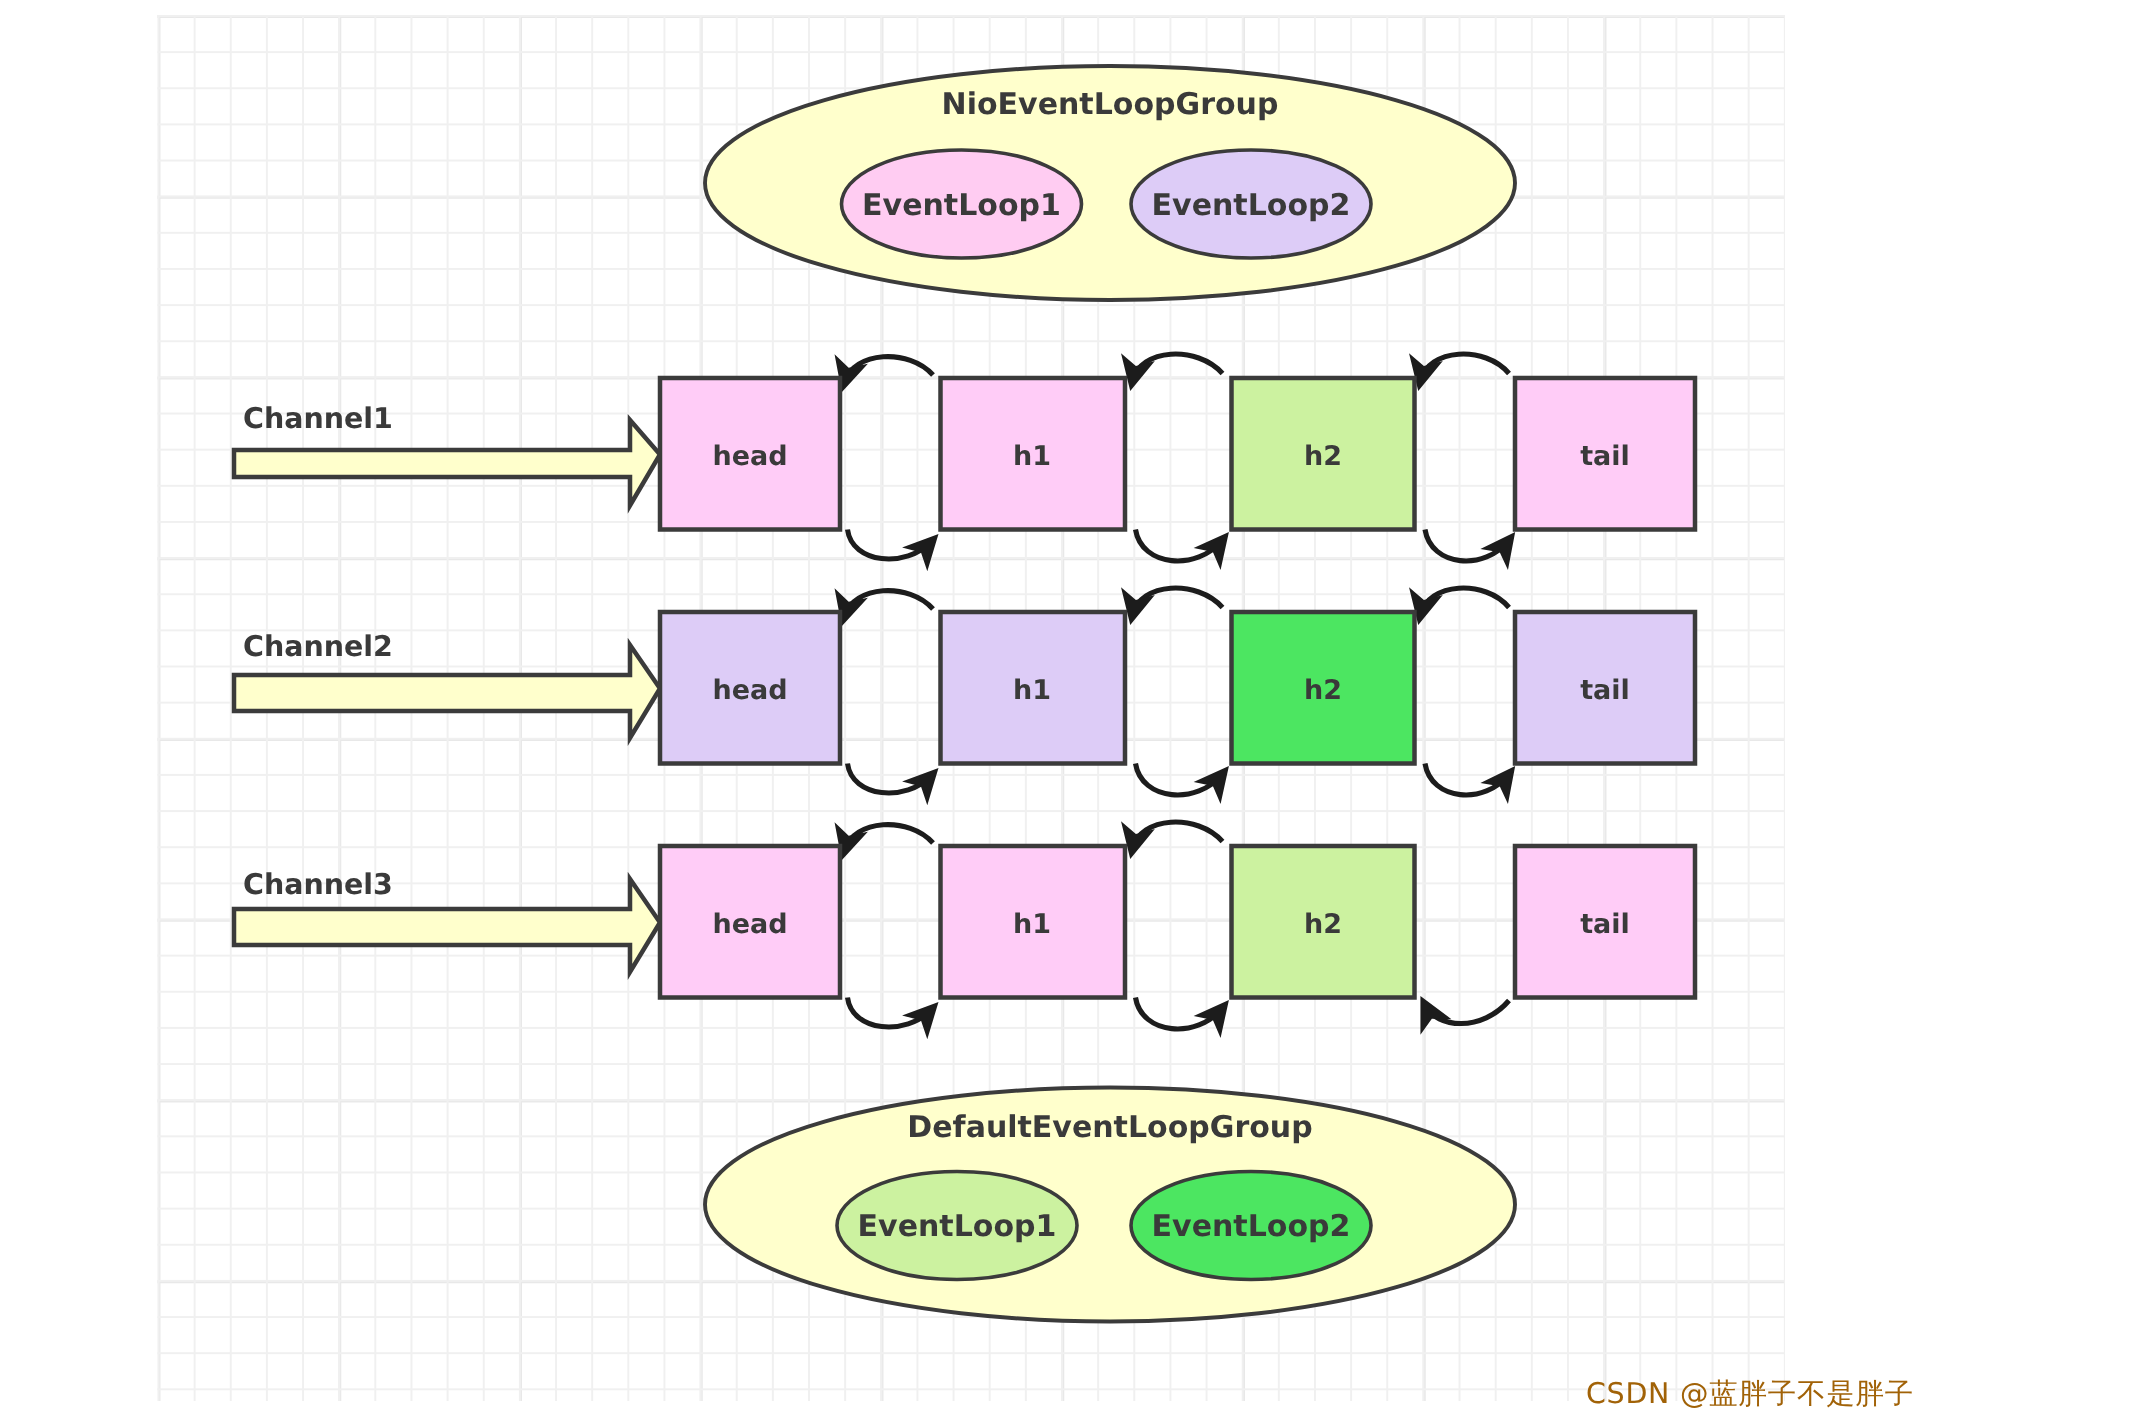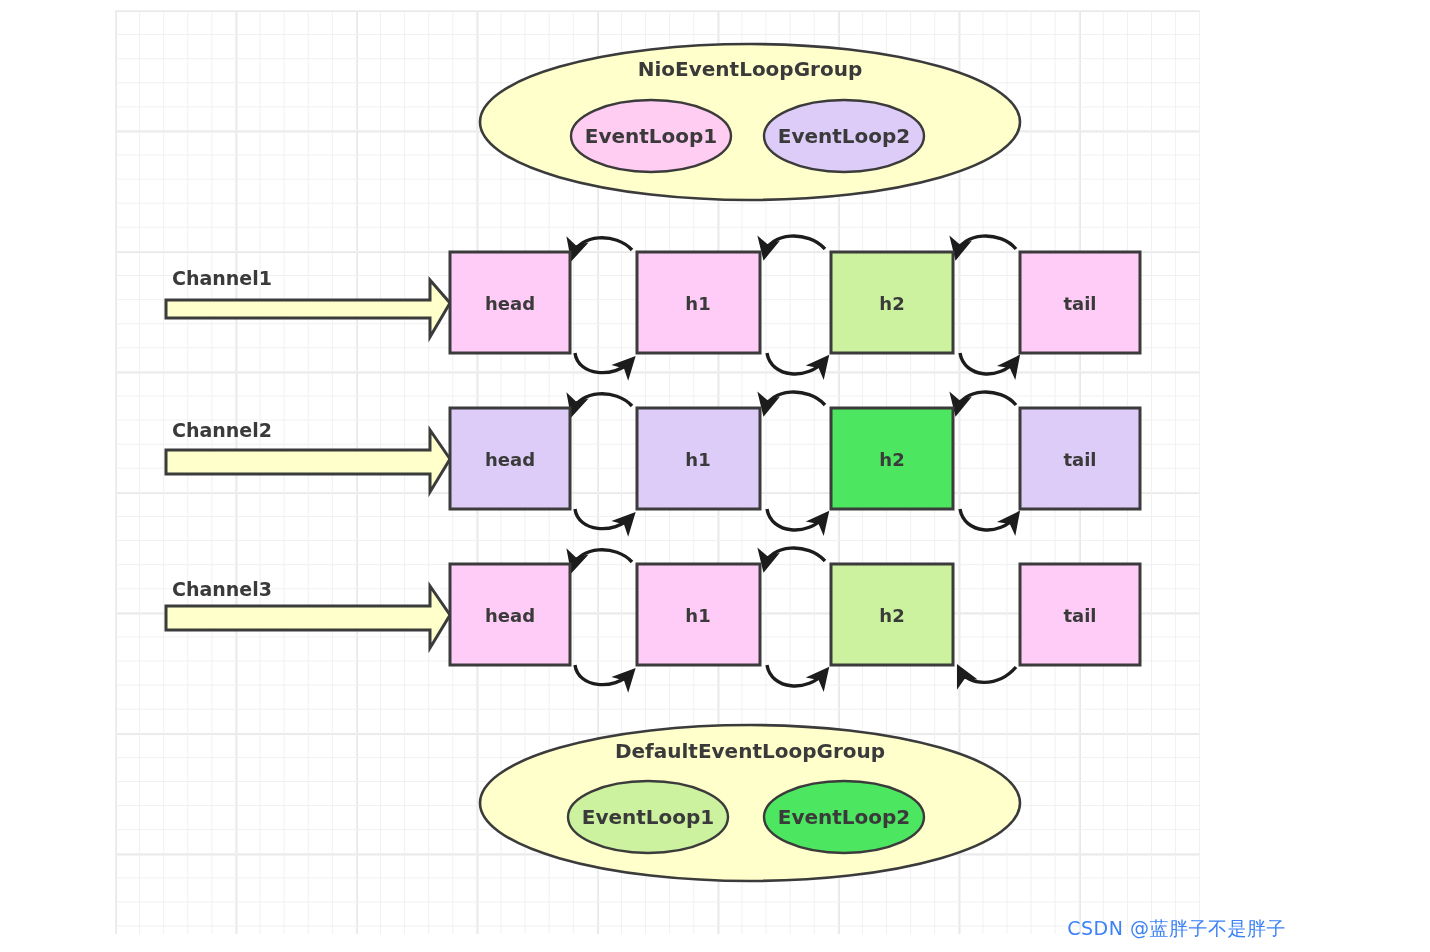--- a/index.html
+++ b/index.html
@@ -10,21 +10,21 @@
   body {
     width: 1430px;
     height: 952px;
     overflow: hidden;
     font-family: "DejaVu Sans", "Liberation Sans", sans-serif;
     position: relative;
   }
 
   #canvas {
     position: absolute;
-    left: 10px;
+    left: 0;
     top: 0;
     width: 1290px;
     height: 952px;
   }
 
   
   .grid-bg {
     position: absolute;
     left: 105px;
     top: 10px;
@@ -80,21 +80,21 @@
     font-weight: bold;
     fill: #3a3a3a;
   }
 
   .watermark {
     position: absolute;
     right: 14px;
     bottom: 10px;
     font-family: "DejaVu Sans", "Liberation Sans", sans-serif;
     font-size: 19px;
-    color: #3b82f6;
+    color: #a16207;
     letter-spacing: 0.5px;
     white-space: nowrap;
   }
 </style>
 </head>
 <body>
 
 <div id="canvas">
 
   <div class="grid-bg"></div>

